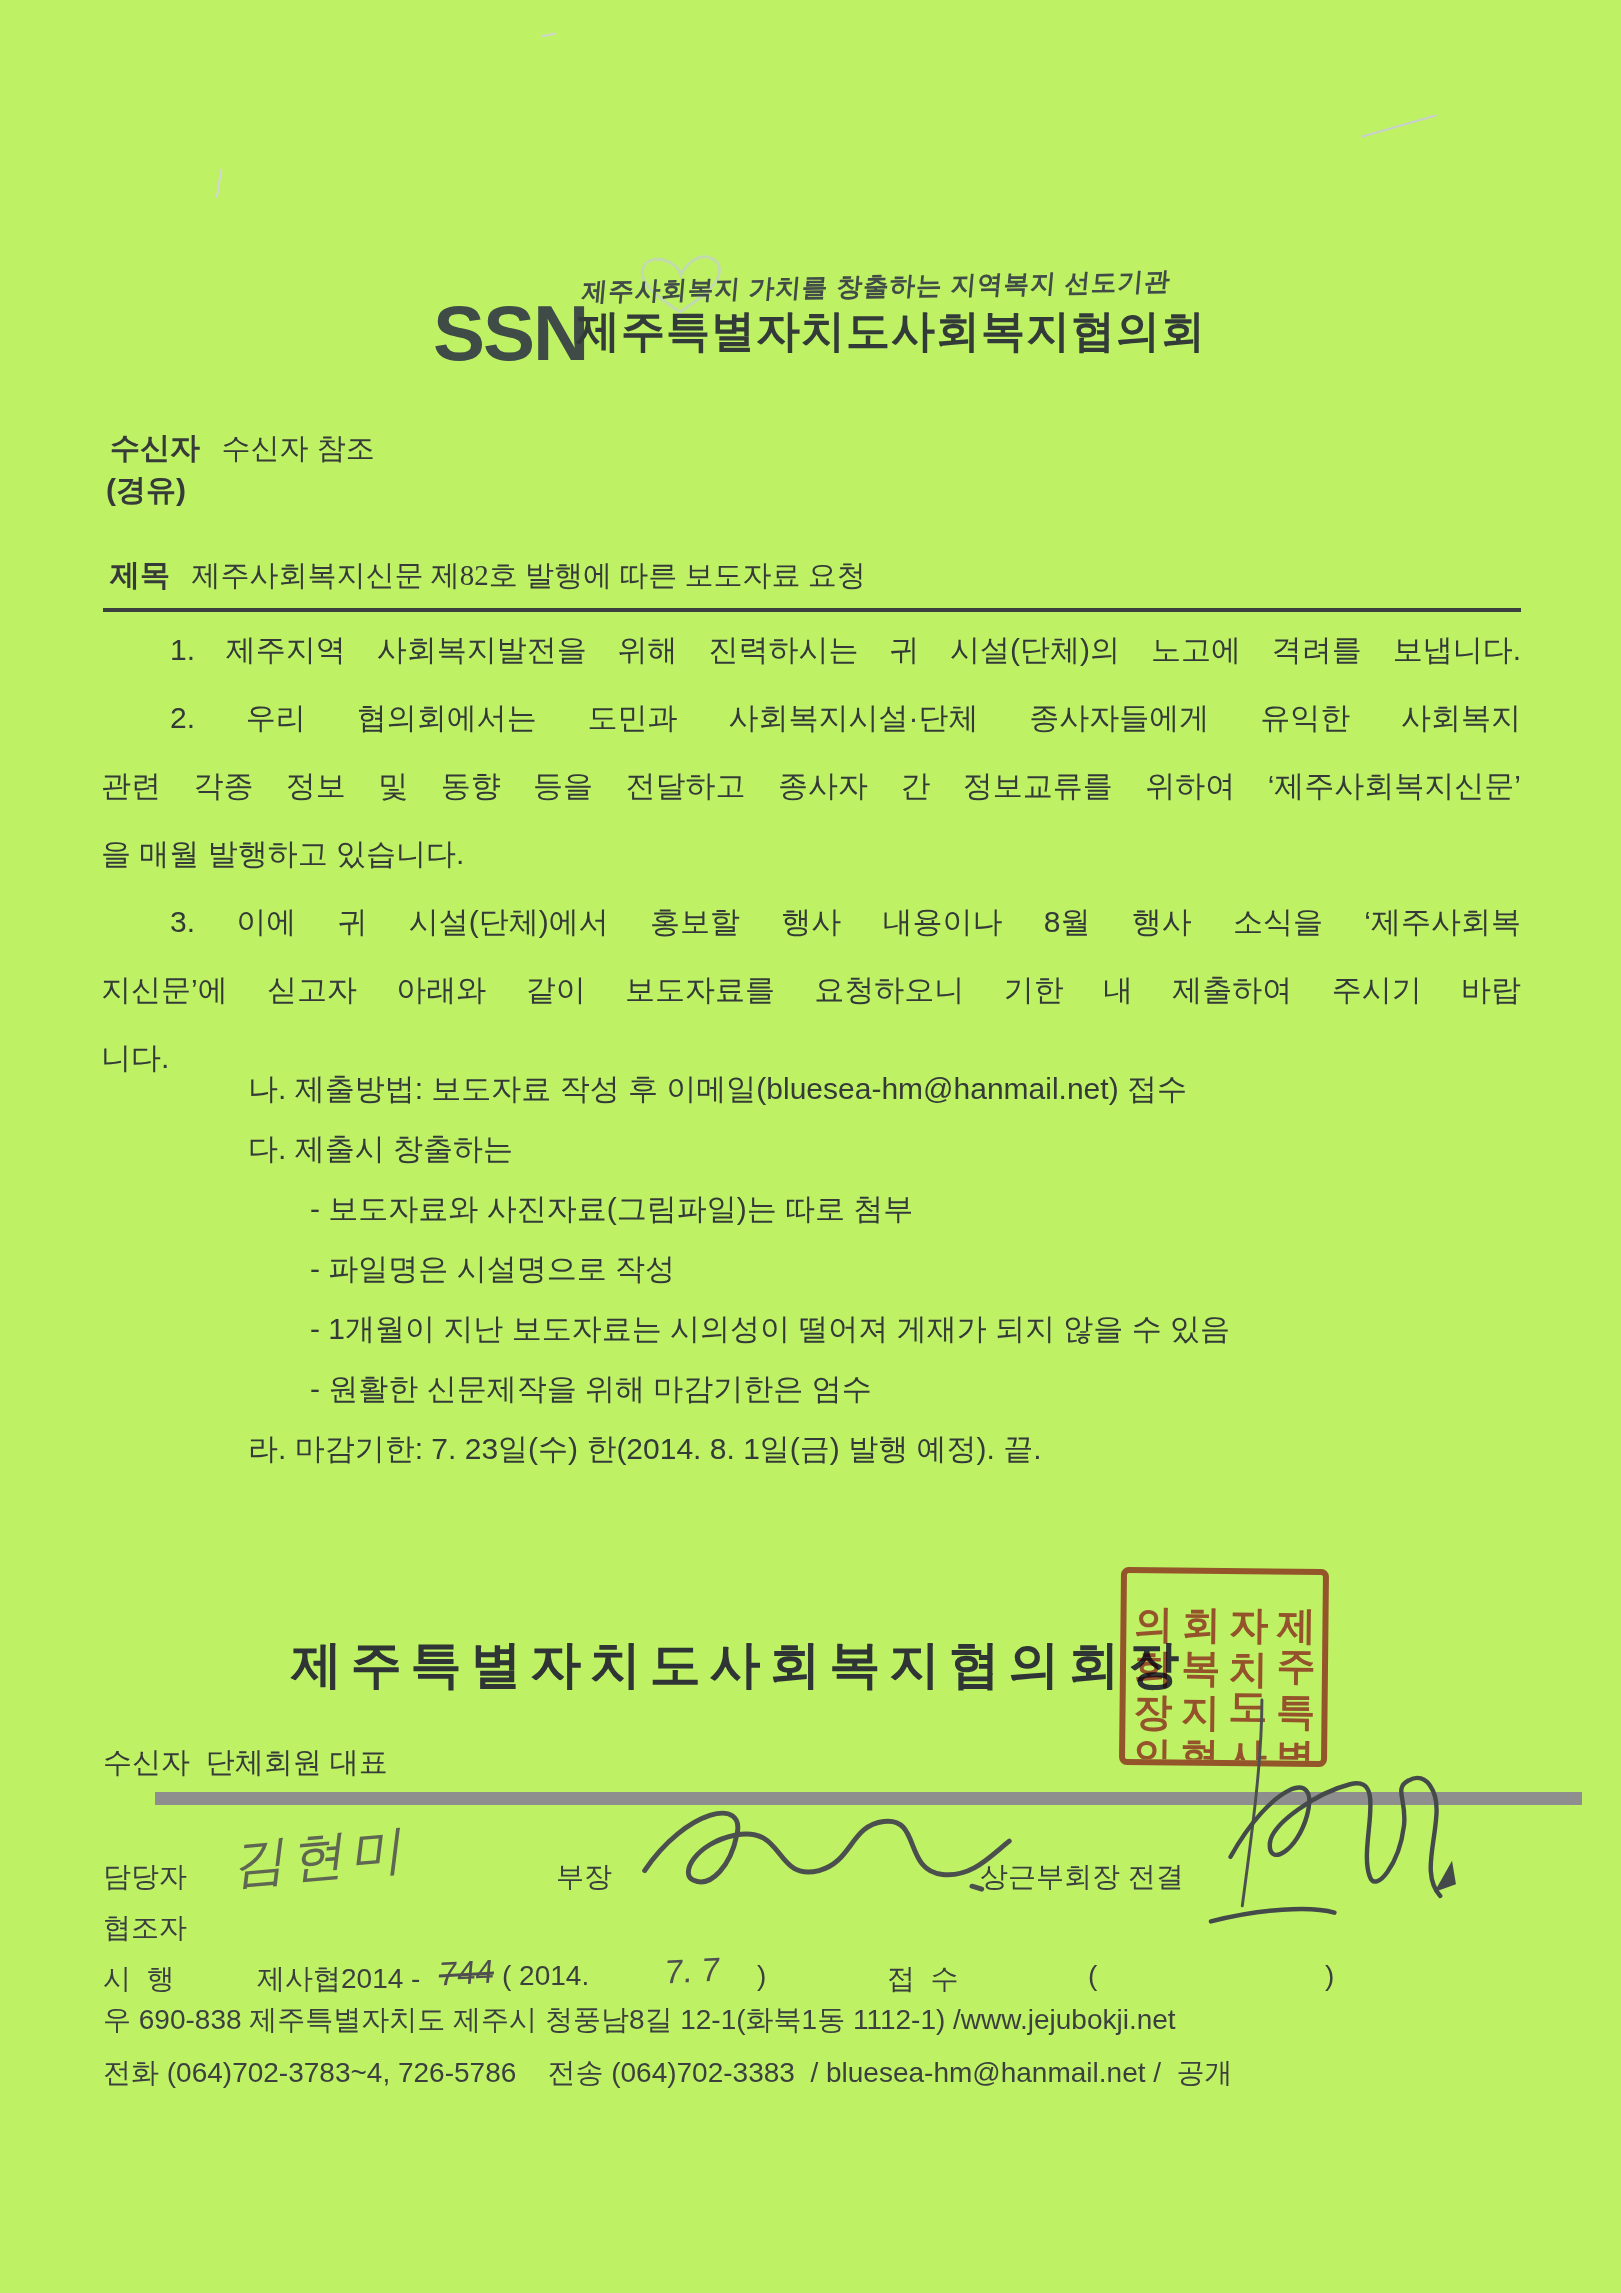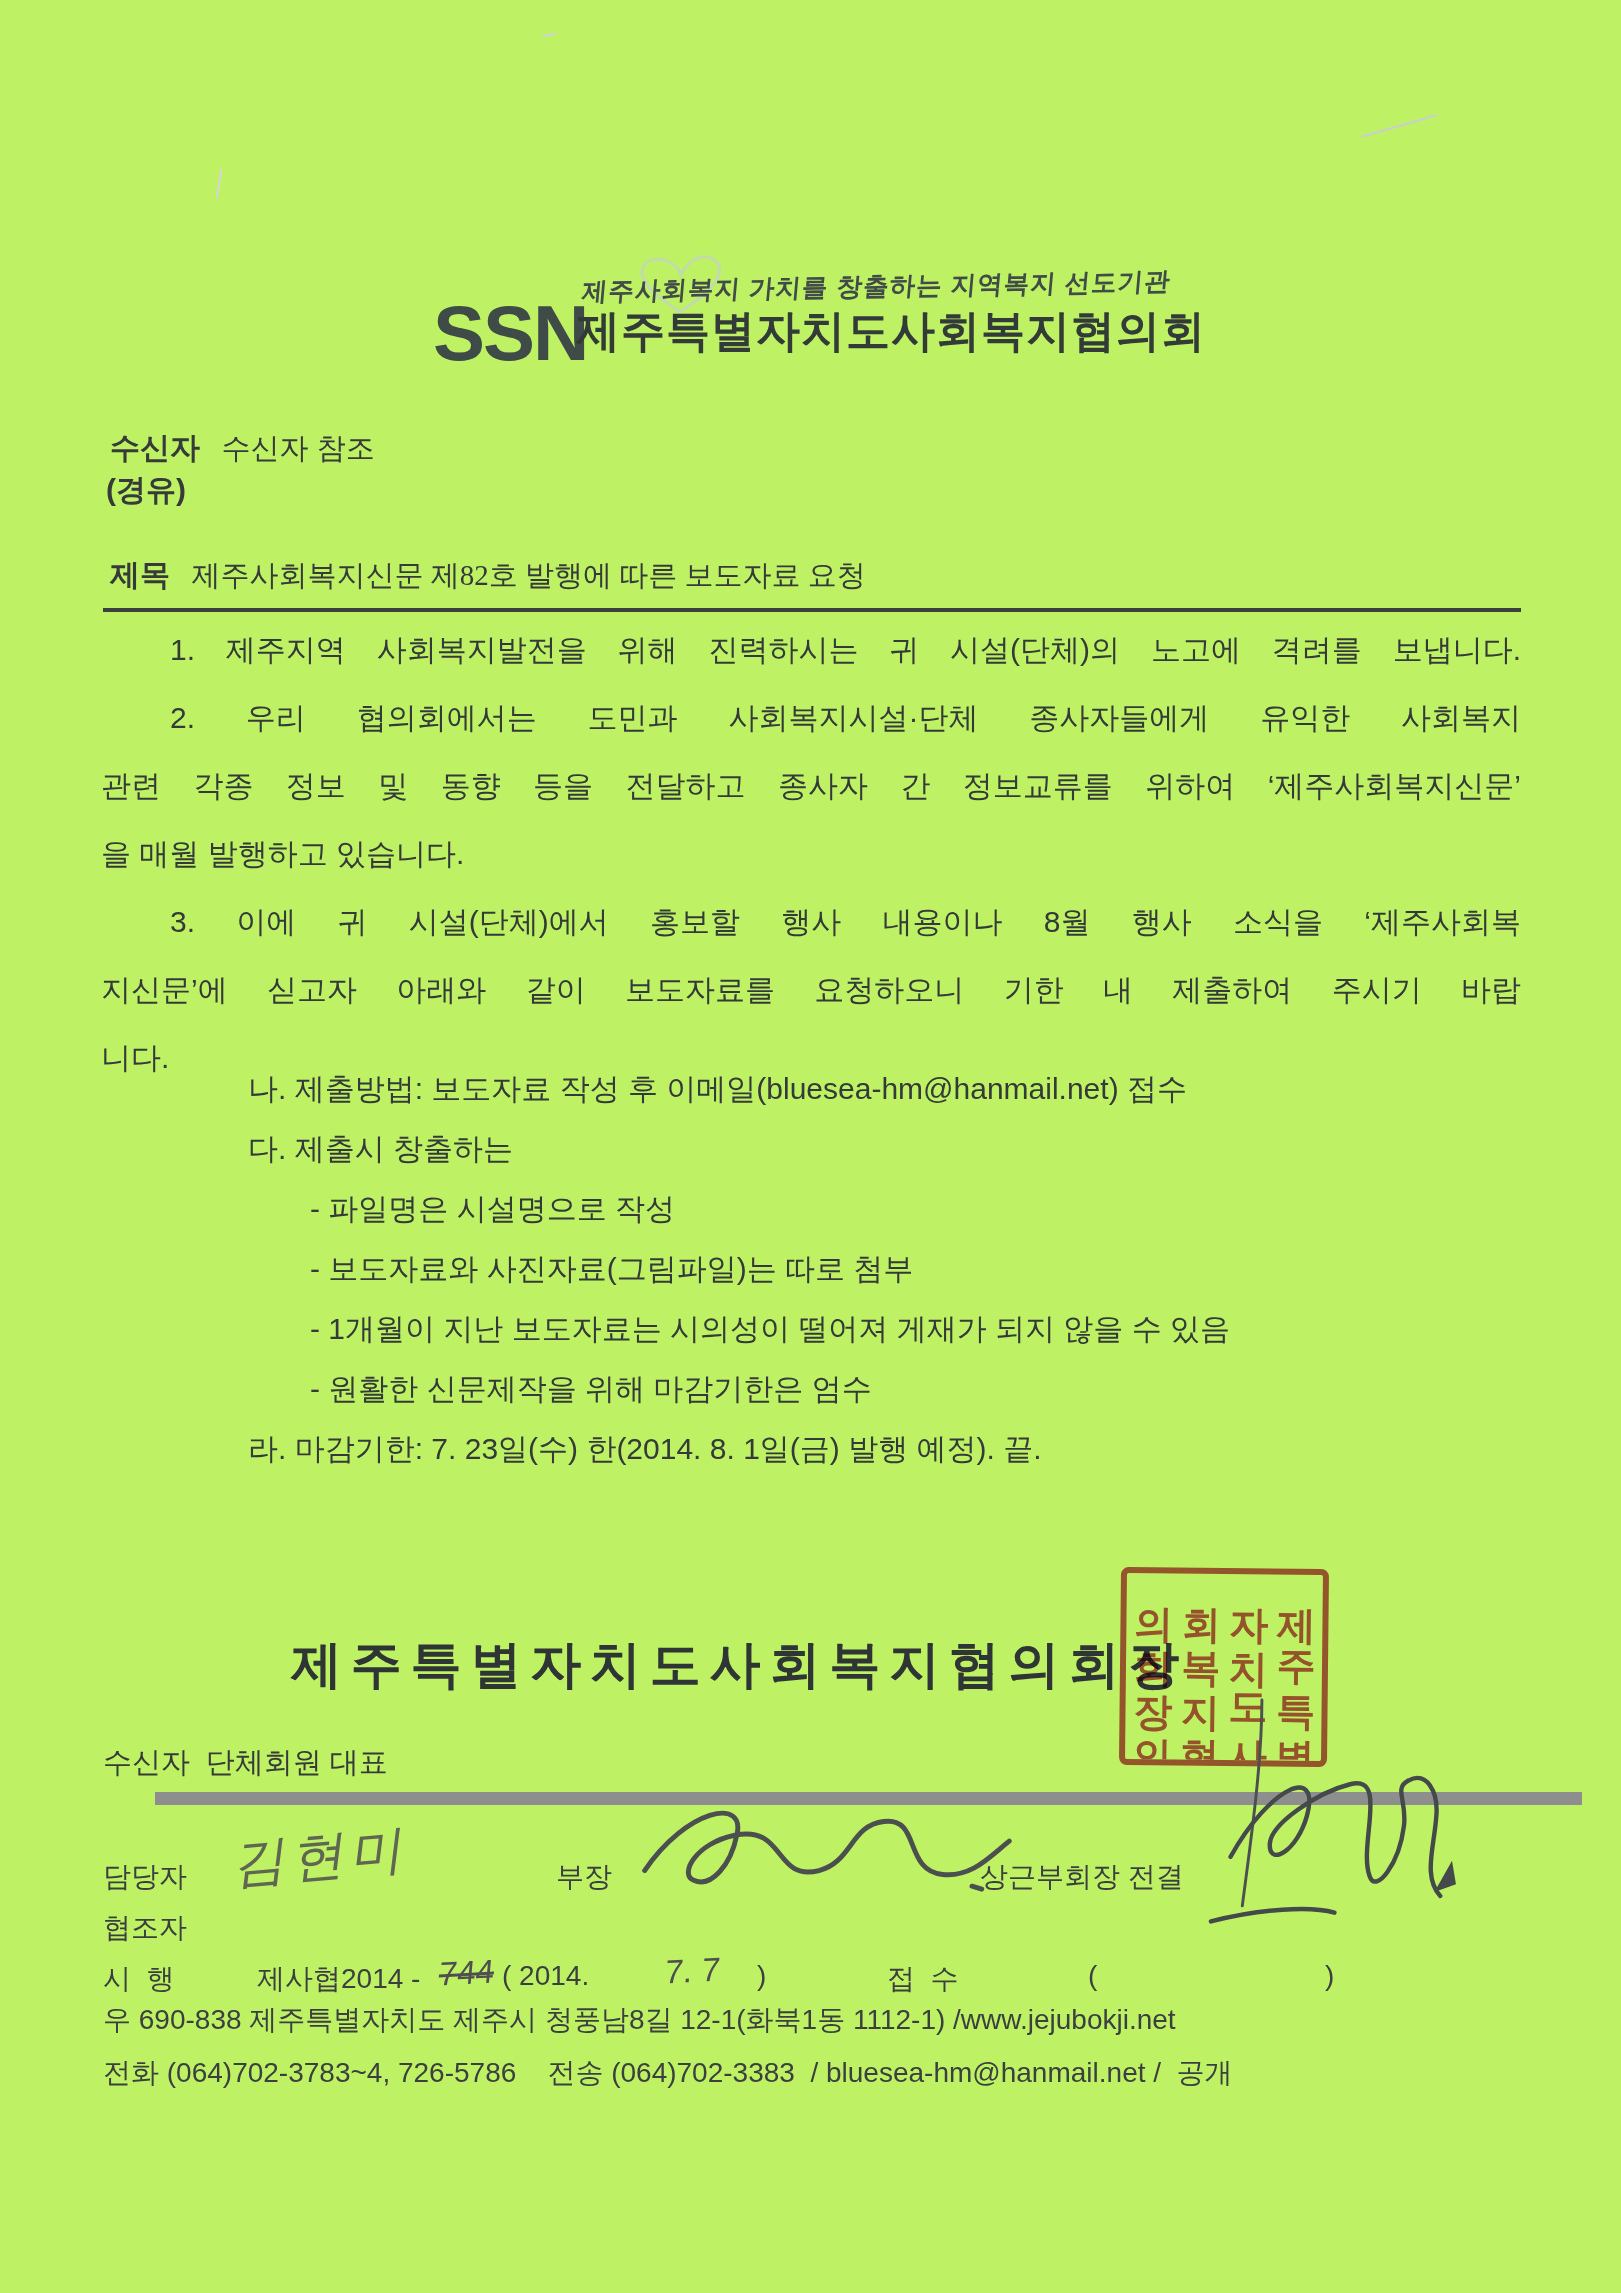--- a/index.html
+++ b/index.html
@@ -87,22 +87,22 @@
       <div class="bline justify">관련 각종 정보 및 동향 등을 전달하고 종사자 간 정보교류를 위하여 ‘제주사회복지신문’</div>
       <div class="bline">을 매월 발행하고 있습니다.</div>
       <div class="bline indent justify">3. 이에 귀 시설(단체)에서 홍보할 행사 내용이나 8월 행사 소식을 ‘제주사회복</div>
       <div class="bline justify">지신문’에 싣고자 아래와 같이 보도자료를 요청하오니 기한 내 제출하여 주시기 바랍</div>
       <div class="bline">니다.</div>
     </div>
   <div class="abs body-block lists">
 
       <div class="bline lv1">나. 제출방법: 보도자료 작성 후 이메일(bluesea-hm@hanmail.net) 접수</div>
       <div class="bline lv1">다. 제출시 창출하는</div>
+      <div class="bline lv2">- 보도자료와 사진자료(그림파일)는 따로 첨부</div>
       <div class="bline lv2">- 파일명은 시설명으로 작성</div>
-      <div class="bline lv2">- 보도자료와 사진자료(그림파일)는 따로 첨부</div>
       <div class="bline lv2">- 1개월이 지난 보도자료는 시의성이 떨어져 게재가 되지 않을 수 있음</div>
       <div class="bline lv2">- 원활한 신문제작을 위해 마감기한은 엄수</div>
       <div class="bline lv1">라. 마감기한: 7. 23일(수) 한(2014. 8. 1일(금) 발행 예정). 끝.</div>
     </div>
 
   <div class="abs sender-title">제주특별자치도사회복지협의회장</div>
   <div class="abs seal">
     <span>제주특별자치도사회복지협의회장인</span>
   </div>
   <div class="abs recips">

